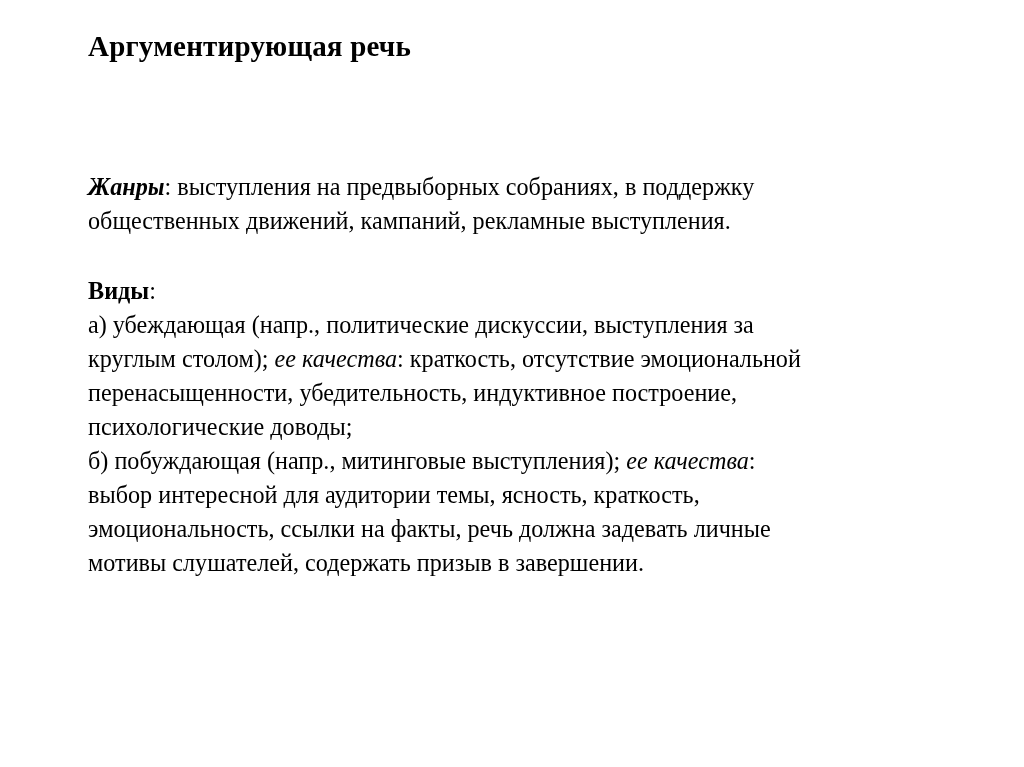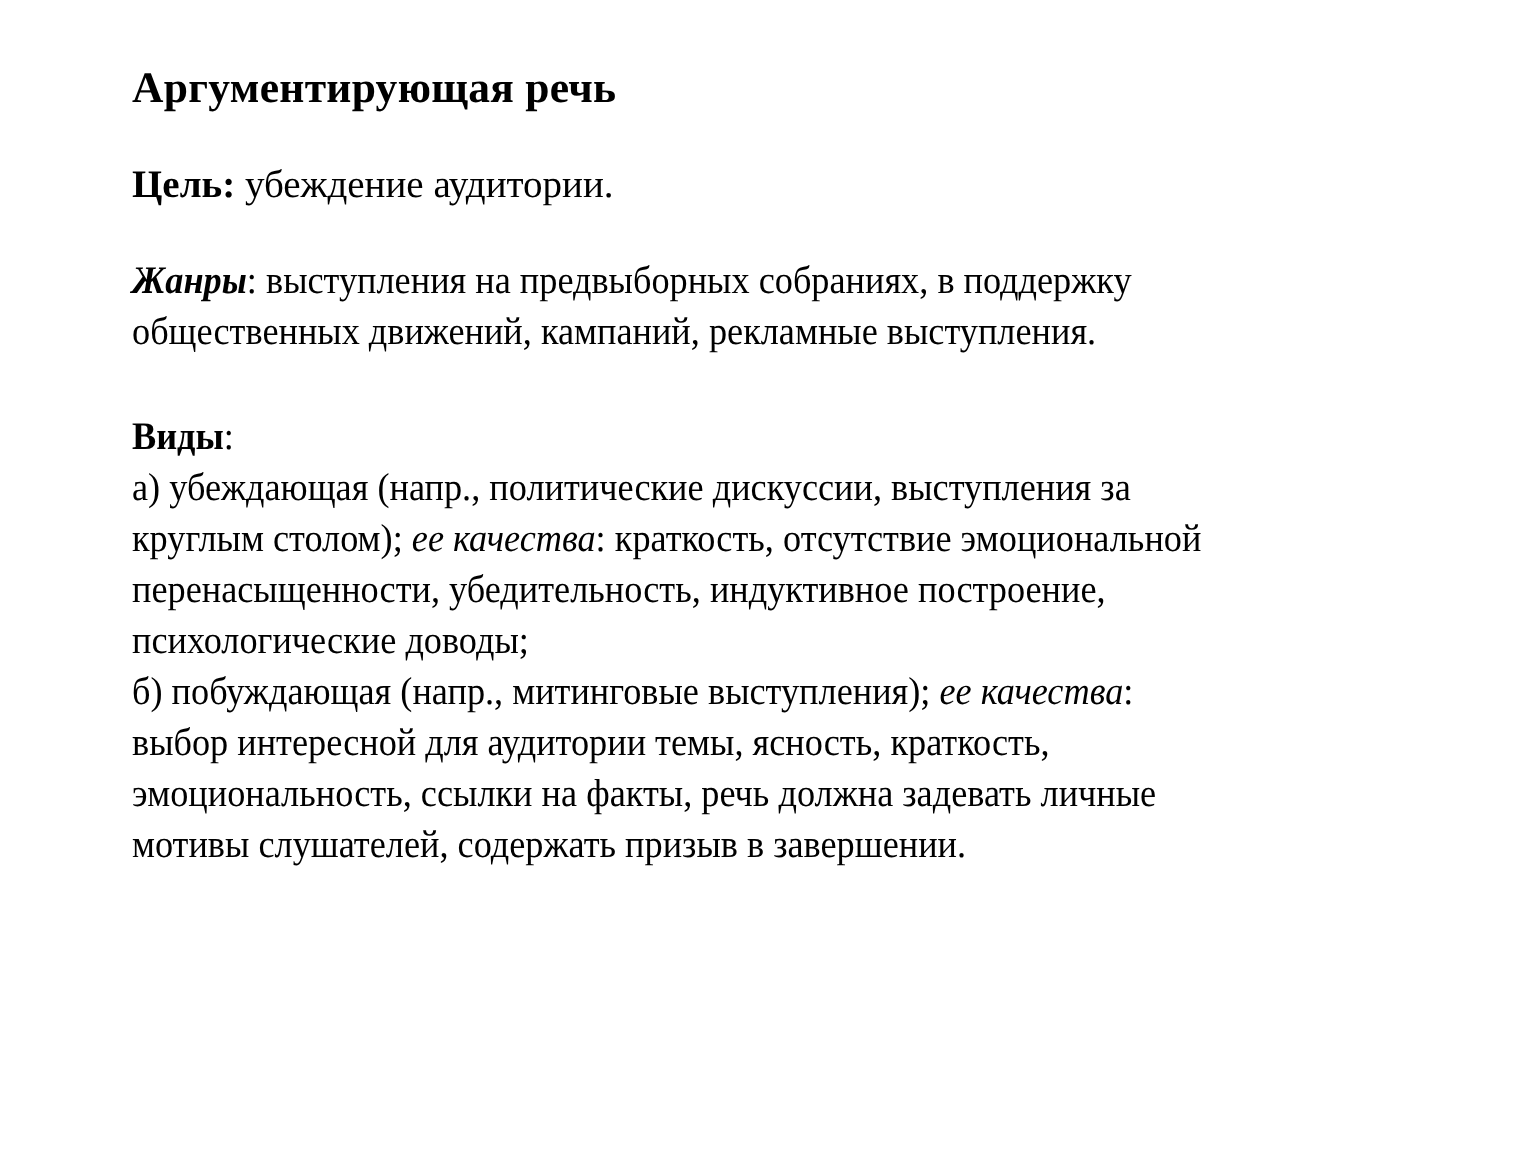--- a/index.html
+++ b/index.html
@@ -1,33 +1,30 @@
 <!DOCTYPE html>
 <html><head>
   <meta charset="utf-8">
   <style>
     html, body { margin:0; padding:0; background:#ffffff; }
     body { width:1024px; height:767px; position:relative; overflow:hidden;
       font-family:"Liberation Serif", "DejaVu Serif", serif; color:#000; }
     .slide { position:absolute; left:0; top:0; width:1024px; height:767px; background:#fff; }
-    .title { position:absolute; left:88px; top:30px; font-size:29px; font-weight:bold; letter-spacing:0.2px;margin-top:13px; }
+    .title { position:absolute; left:88px; top:30px; font-size:29px; font-weight:bold; letter-spacing:0.2px; }
     .line { position:absolute; left:88px; font-size:26px; white-space:nowrap; transform-origin:left top; }
     .b { font-weight:bold; }
     .bi { font-weight:bold; font-style:italic; }
     .i { font-style:italic; }
   </style>
 </head>
 <body>
 
 <div class="slide">
   <div class="title">Аргументирующая речь</div>
 
-  <div class="line" style="top:108px;">
-    <span class="b">Цель:</span><span> убеждение аудитории.</span>
-  </div>
 
   <div class="line" style="top:172px; transform:scaleX(0.93);">
     <span class="bi">Жанры</span><span>: выступления на предвыборных собраниях, в поддержку</span>
   </div>
   <div class="line" style="top:206px; transform:scaleX(0.93);">общественных движений, кампаний, рекламные выступления.</div>
 
   <div class="line" style="top:276px; transform:scaleX(0.93);">
     <span class="b">Виды</span><span>:</span>
   </div>
 

